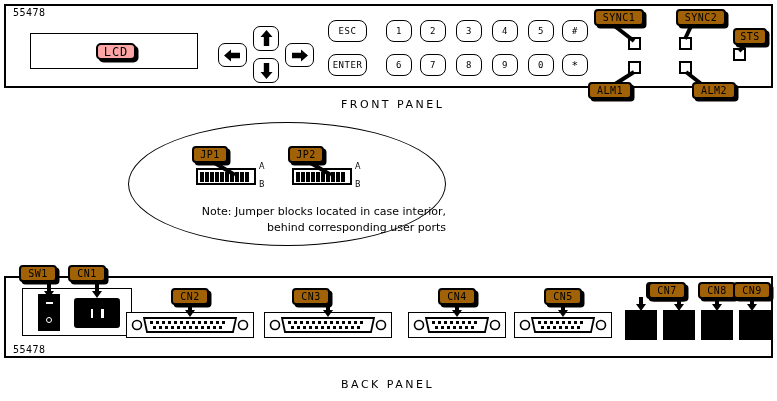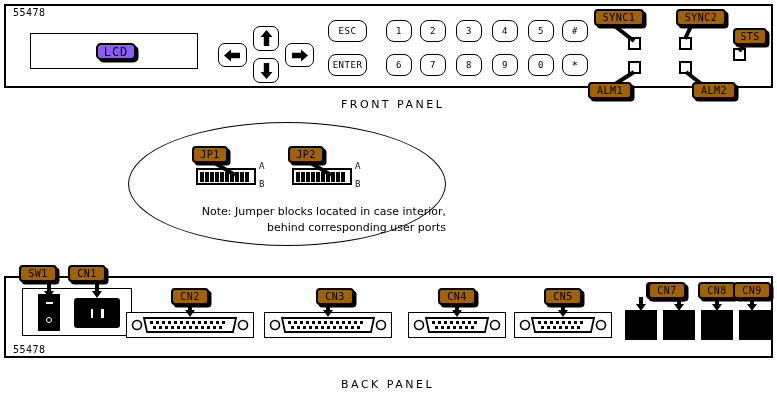--- a/index.html
+++ b/index.html
@@ -24,21 +24,21 @@
   .caption{
     position:absolute;font-size:11px;letter-spacing:2.5px;white-space:nowrap;
     font-family:"DejaVu Sans", sans-serif;
   }
 
   
   .lcd-window{
     position:absolute;border:1.5px solid #000;background:#fff;box-sizing:border-box;
   }
   .lcd-tag{
-    position:absolute;border:2px solid #000;border-radius:5px;background:#8b5cf6;
+    position:absolute;border:2px solid #000;border-radius:5px;background:#fca5a5;
     box-shadow:2.5px 2.5px 0 #000;
     display:flex;align-items:center;justify-content:center;
     font-size:12px;letter-spacing:1px;box-sizing:border-box;
     font-family:"DejaVu Sans Mono", monospace;
   }
 
   
   .key{
     position:absolute;border:1.8px solid #000;background:#fff;box-sizing:border-box;
     display:flex;align-items:center;justify-content:center;
@@ -368,21 +368,21 @@
         <rect x="53" y="11" width="3" height="3"></rect>
       <rect x="59" y="11" width="3" height="3"></rect>
         <rect x="65" y="11" width="3" height="3"></rect>
         <rect x="71" y="11" width="3" height="3"></rect>
       <rect x="77" y="11" width="3" height="3"></rect>
         <rect x="83" y="11" width="3" height="3"></rect>
         <rect x="89" y="11" width="3" height="3"></rect>
     </g>
   </svg>
 </div>
-<div class="callout" style="left:316px;top:288px;width:38px;height:17px;">CN3</div>
+<div class="callout" style="left:292px;top:288px;width:38px;height:17px;">CN3</div>
 <div class="leader" style="left:322px;top:303px;">
   <svg width="20" height="14">
       <path d="M6 0 L6 9" stroke="#000" stroke-width="4" fill="none"></path>
       <path d="M1 7 L11 7 L6 14 Z" fill="#000"></path>
     </svg>
 </div>
 
 <div class="subplate" style="left:408px;top:312px;width:98px;height:26px;"></div>
 <div class="dsub" style="left:412px;top:315px;">
   <svg width="90" height="20" viewBox="0 0 90 20">

